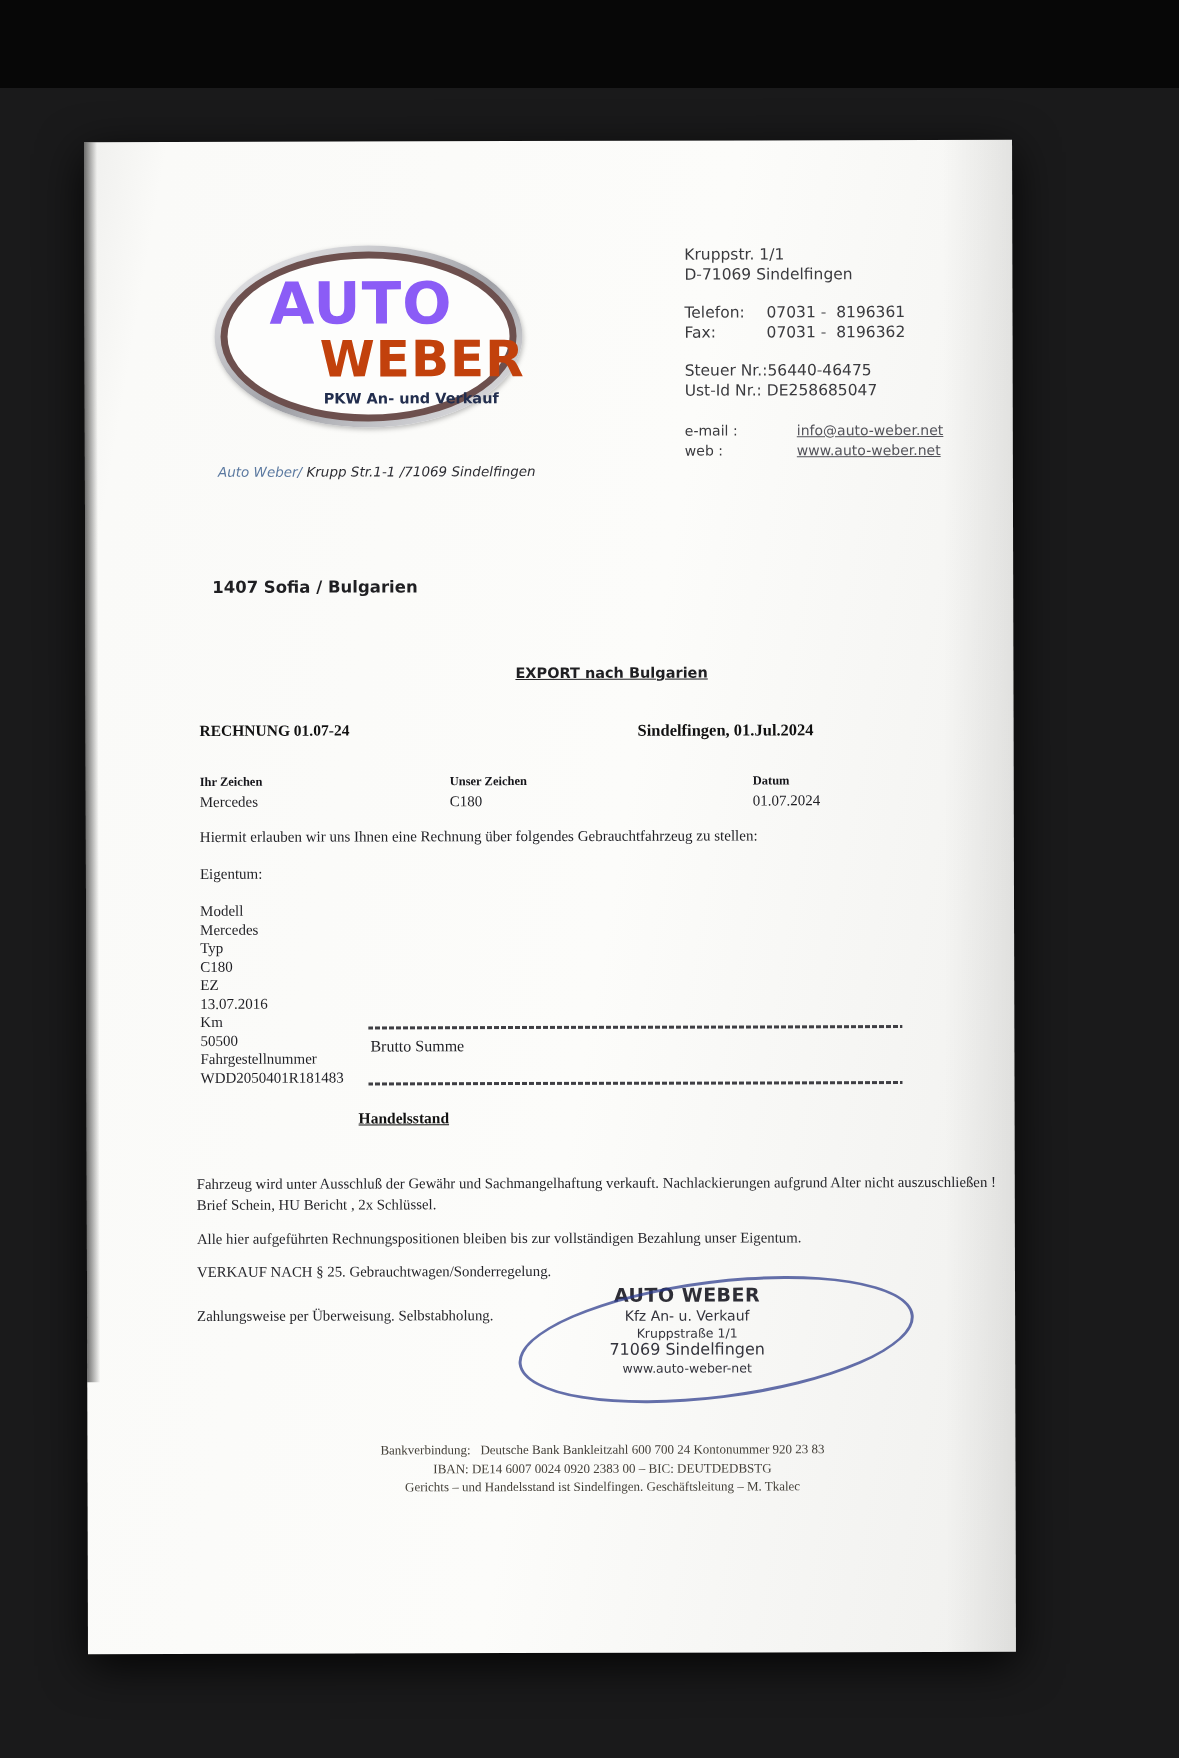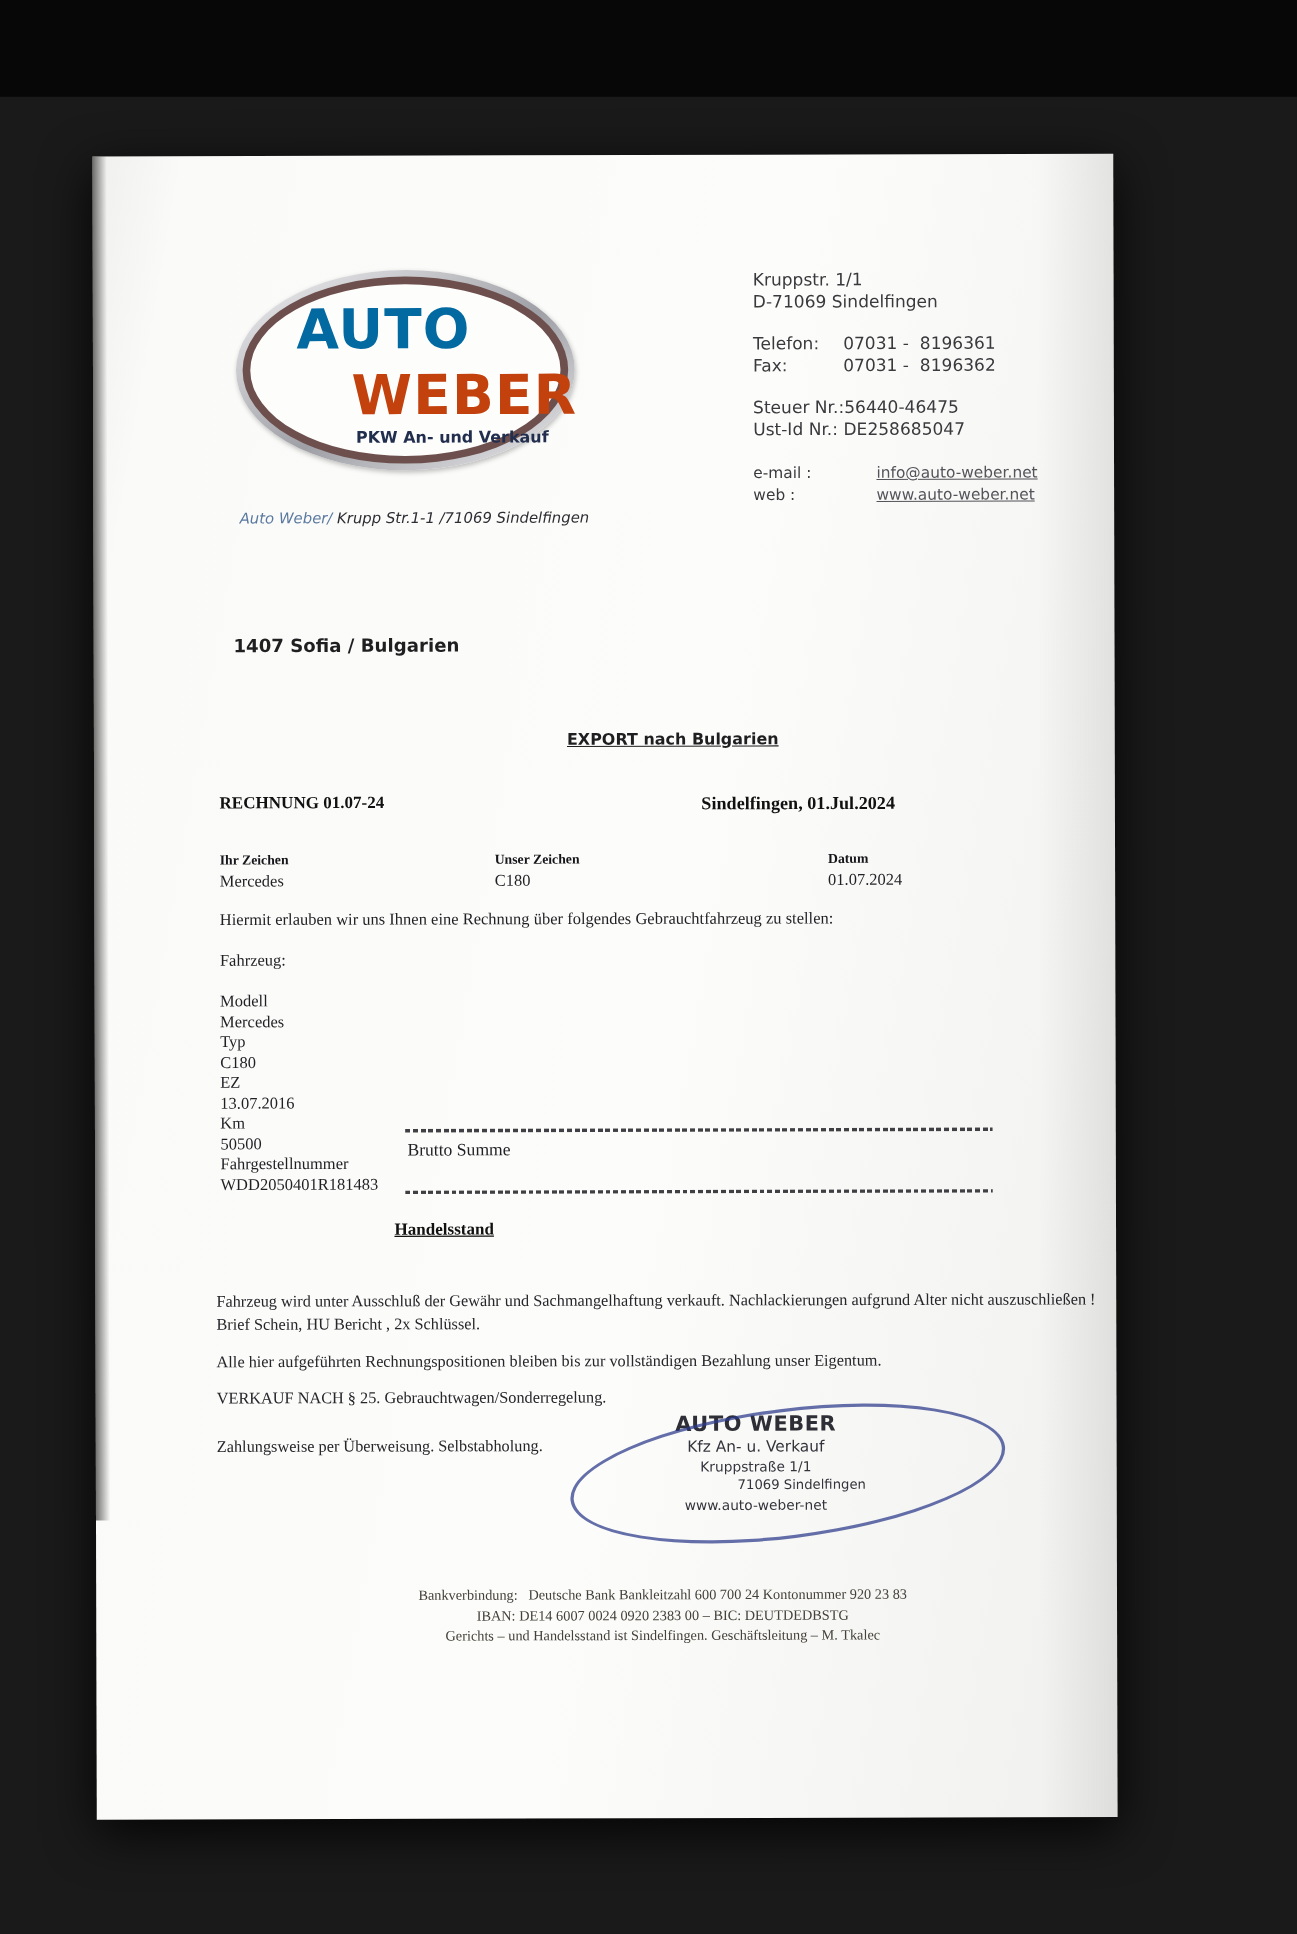--- a/index.html
+++ b/index.html
@@ -19,21 +19,21 @@
   .paper::after{content:"";position:absolute;right:0;top:0;height:100%;width:70px;
     background:linear-gradient(270deg,rgba(0,0,0,0.08),rgba(0,0,0,0));}
   .pre{white-space:pre-wrap;}
 
   
   .logo{position:absolute;left:130px;top:104px;width:308px;height:182px;border-radius:50%;
     background:linear-gradient(150deg,#f2f2f4,#9fa0a6 55%,#ececee);padding:6px;box-sizing:border-box;
     box-shadow:1px 2px 5px rgba(0,0,0,0.25);}
   .logo-ring{width:100%;height:100%;border-radius:50%;border:7px solid #6d504e;background:#fdfdfc;
     box-sizing:border-box;position:relative;}
-  .logo-auto{position:absolute;left:42px;top:16px;font-size:50px;font-weight:bold;color:#0369a1;
+  .logo-auto{position:absolute;left:42px;top:16px;font-size:58px;font-weight:bold;color:#8b5cf6;
     letter-spacing:1px;line-height:1;}
   .logo-weber{position:absolute;left:92px;top:76px;font-size:50px;font-weight:bold;color:#c2410c;
     letter-spacing:1px;line-height:1;}
   .logo-tagline{position:absolute;left:96px;top:132px;font-size:14.5px;font-weight:bold;color:#222e4e;}
 
   
   .addr{position:absolute;left:600px;top:104px;width:322px;font-size:15.5px;color:#3a3a3e;line-height:20px;}
   .addr .row{display:flex;}
   .addr .lab{width:82px;flex:none;}
   .addr .lab2{flex:none;}
@@ -81,21 +81,21 @@
     font-size:14.8px;line-height:21px;color:#26262b;}
   .t0{top:1032px;}
   .t1{top:1087px;}
   .t2{top:1120px;}
   .t3{top:1164px;}
 
   .stamp{position:absolute;left:500px;top:1142px;width:200px;text-align:center;color:#33333c;}
   .st0{font-weight:bold;font-size:19px;letter-spacing:0.5px;line-height:24px;color:#2e2e36;}
   .st1{font-size:14px;line-height:19px;}
   .st2{font-size:12.5px;line-height:15px;}
-  .st3{font-size:12px;line-height:18px;text-align:right;}
+  .st3{font-size:16px;line-height:18px;}
   .st4{font-size:12.5px;line-height:19px;}
   .stamp-ellipse{position:absolute;left:430px;top:1140px;width:392px;height:112px;border-radius:50%;
     border:3px solid rgba(42,57,138,0.72);transform:rotate(-7deg);}
 
   .footer{position:absolute;left:200px;top:1300px;width:630px;text-align:center;
     font-family:"Liberation Serif",serif;font-size:13px;line-height:18.5px;color:#45413a;}
 </style>
 </head>
 <body>
 
@@ -163,21 +163,21 @@
       <div class="ref-l">Unser Zeichen</div>
       <div class="ref-v">C180</div>
     </div>
     <div class="ref c2">
       <div class="ref-l">Datum</div>
       <div class="ref-v">01.07.2024</div>
     </div>
   </div>
 
   <div class="intro">Hiermit erlauben wir uns Ihnen eine Rechnung über folgendes Gebrauchtfahrzeug zu stellen:</div>
-  <div class="veh-head">Fahrzeug:</div>
+  <div class="veh-head">Eigentum:</div>
 
   <div class="vehicle">
     <div class="vrow">
       <span class="vlabel">Modell</span>
       <span>Mercedes</span>
     </div>
     <div class="vrow">
       <span class="vlabel">Typ</span>
       <span>C180</span>
     </div>

